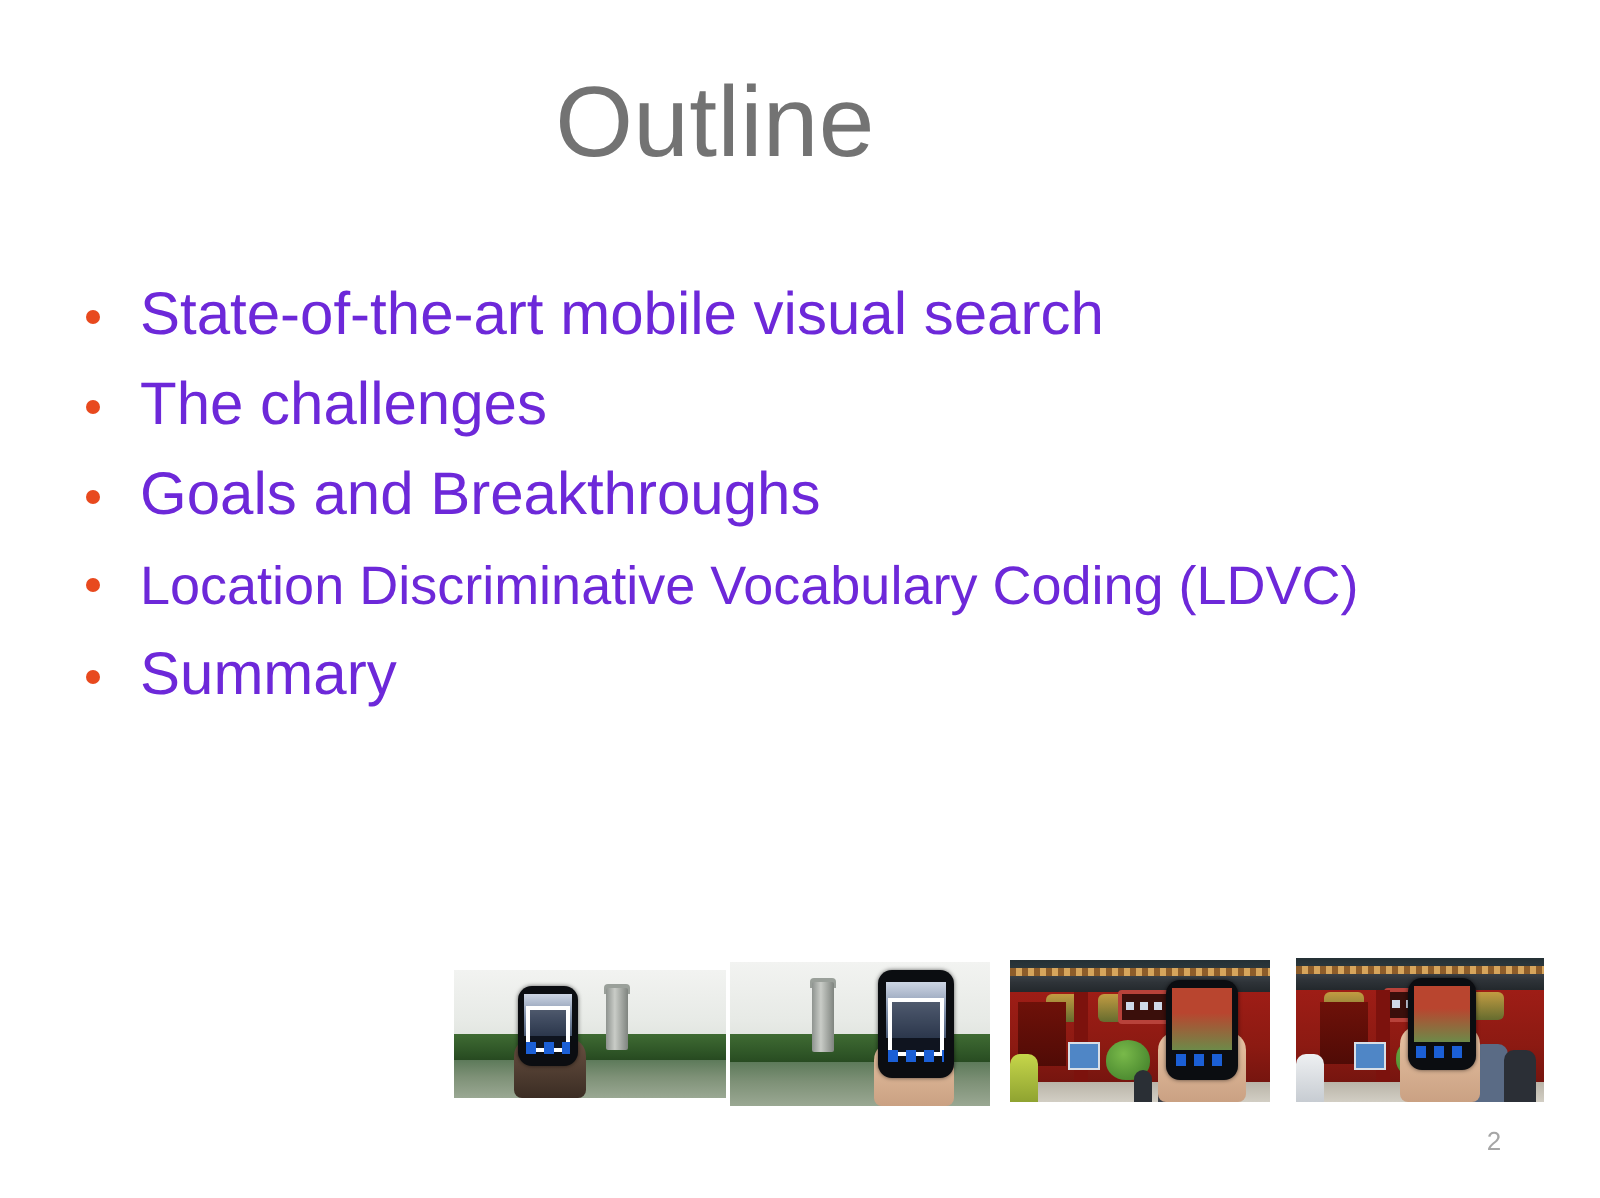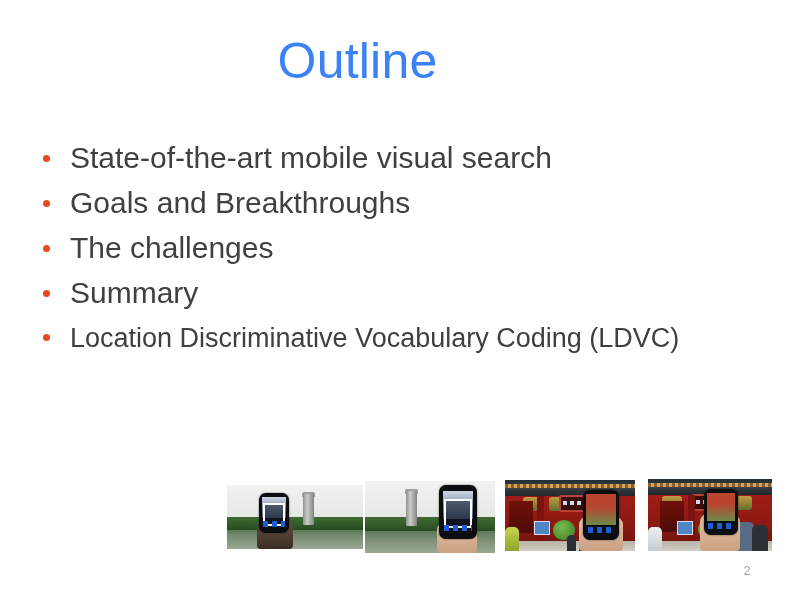--- a/index.html
+++ b/index.html
@@ -21,40 +21,40 @@
   
   .slide-title {
     position: absolute;
     left: 0;
     top: 34px;
     width: 715px;
     text-align: center;
     font-size: 50px;
     line-height: 1.08;
     font-weight: 400;
-    color: #3b82f6;
+    color: #737373;
     letter-spacing: 0.2px;
     white-space: nowrap;
   }
 
   
   .bullet-list {
     position: absolute;
     left: 40px;
     top: 139px;
     width: 730px;
     margin: 0;
     padding: 0;
     list-style: none;
   }
   .bullet-item {
     position: relative;
     height: 45px;
     padding-left: 30px;
-    color: #404040;
+    color: #6d28d9;
     font-size: 30px;
     line-height: 38px;
     white-space: nowrap;
   }
   .bullet-item .dot {
     position: absolute;
     left: 3px;
     top: 16px;
     width: 7px;
     height: 7px;
@@ -158,33 +158,33 @@
 
   <div class="slide-title">Outline</div>
 
   <ul class="bullet-list">
     <li class="bullet-item">
       <span class="dot"></span>
       <span>State-of-the-art mobile visual search</span>
     </li>
     <li class="bullet-item">
       <span class="dot"></span>
+      <span>The challenges</span>
+    </li>
+    <li class="bullet-item">
+      <span class="dot"></span>
       <span>Goals and Breakthroughs</span>
     </li>
-    <li class="bullet-item">
-      <span class="dot"></span>
-      <span>The challenges</span>
+    <li class="bullet-item compact">
+      <span class="dot"></span>
+      <span>Location Discriminative Vocabulary Coding (LDVC)</span>
     </li>
     <li class="bullet-item">
       <span class="dot"></span>
       <span>Summary</span>
-    </li>
-    <li class="bullet-item compact">
-      <span class="dot"></span>
-      <span>Location Discriminative Vocabulary Coding (LDVC)</span>
     </li>
   </ul>
 
   <div class="photo-strip">
 
     <div class="photo" style="left:2px; top:11px; width:136px; height:64px;">
       <div class="layer sky-lake"></div>
       <div class="layer treeline"></div>
       <div class="layer water"></div>
       <div class="layer tower-cap" style="left:75px;"></div>

